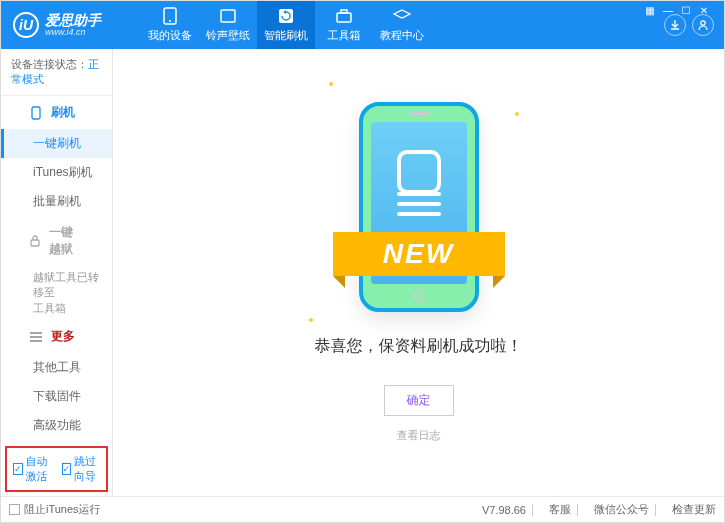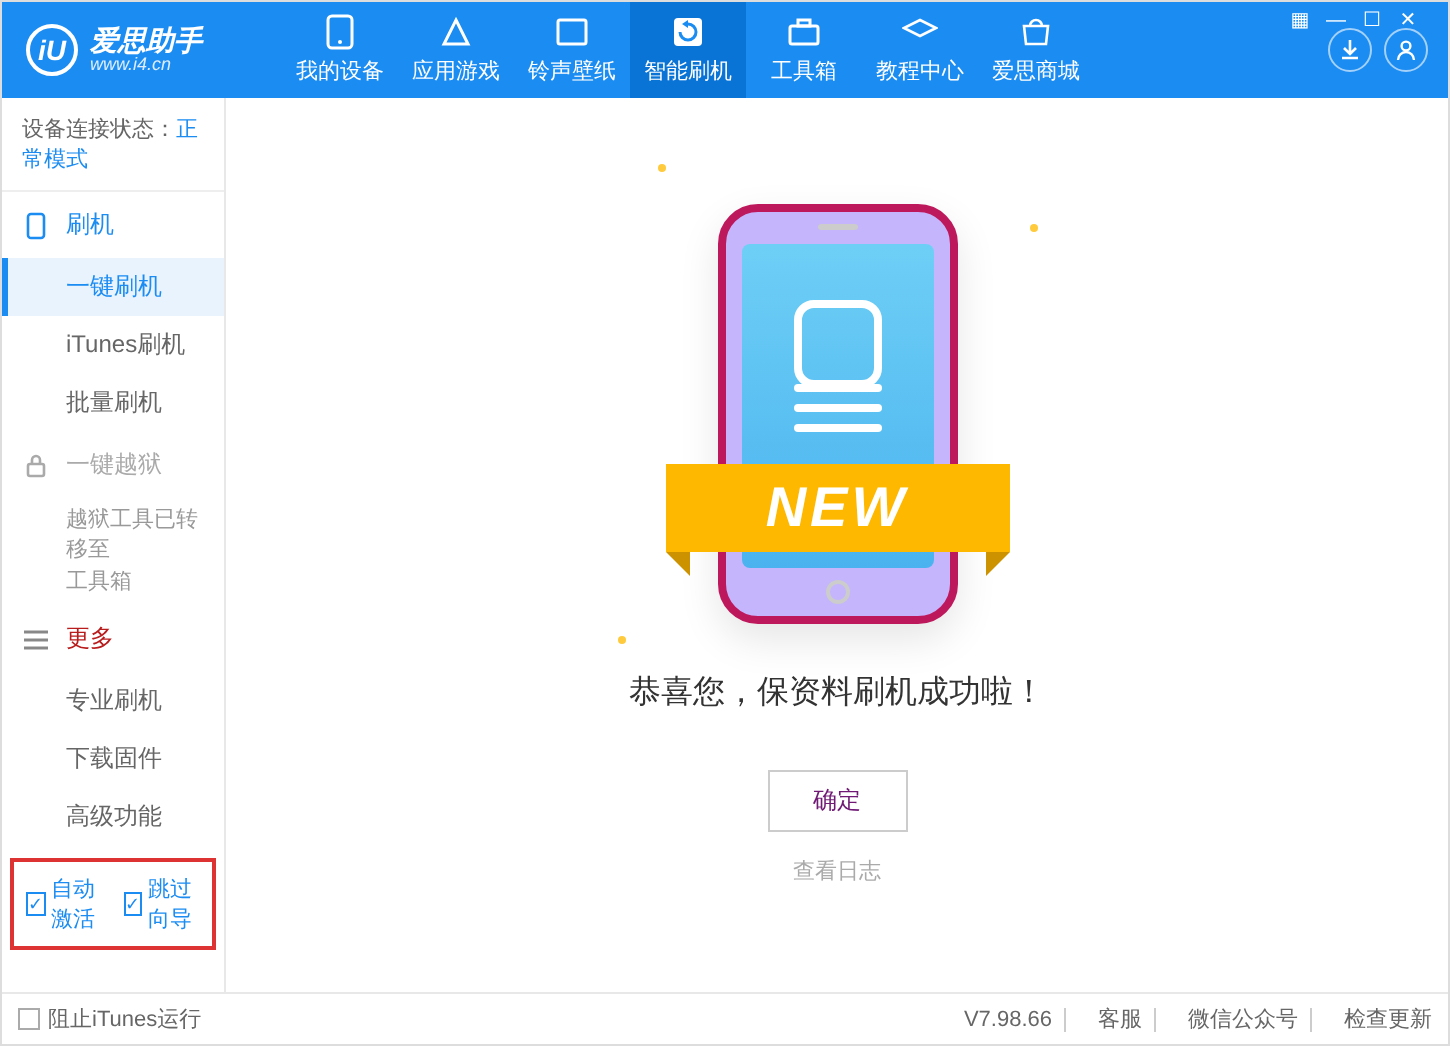--- a/index.html
+++ b/index.html
@@ -17,53 +17,53 @@
 .nav-icon { width: 18px; height: 18px; margin-bottom: 3px; display: flex; align-items: center; justify-content: center; }
 .title-icons { display: flex; align-items: center; gap: 6px; padding: 0 10px; }
 .title-icon-btn { width: 22px; height: 22px; border: 1px solid rgba(255,255,255,.6); border-radius: 50%; display: flex; align-items: center; justify-content: center; cursor: pointer; }
 .win-btns { display: flex; gap: 4px; padding-right: 8px; font-size: 10px; }
 .win-btn { width: 14px; height: 14px; display: flex; align-items: center; justify-content: center; cursor: pointer; }
 
 .body { flex: 1; display: flex; overflow: hidden; }
 .sidebar { width: 112px; border-right: 1px solid #e8e8e8; display: flex; flex-direction: column; font-size: 12px; color: #555; }
 .conn-status { padding: 8px 10px; font-size: 11px; color: #666; border-bottom: 1px solid #eee; }
 .conn-status .mode { color: #1b8cf2; }
-.section-head { display: flex; align-items: center; padding: 8px 10px; color: #1b8cf2; cursor: pointer; }
+.section-head { display: flex; align-items: center; padding: 8px 28px; color: #1b8cf2; cursor: pointer; font-weight: bold; }
 .section-head.gray { color: #aaa; }
 .section-icon { width: 14px; height: 14px; margin-right: 8px; display: flex; align-items: center; justify-content: center; }
 .side-list { }
 .side-item { padding: 6px 10px 6px 32px; cursor: pointer; color: #666; }
 .side-item.active { background: #e9f3fe; color: #1b8cf2; border-left: 3px solid #1b8cf2; padding-left: 29px; }
 .side-note { font-size: 11px; color: #999; padding: 4px 10px 4px 32px; line-height: 1.4; }
 .checks { border: 2px solid #d33; margin: 6px 4px; padding: 6px 6px; display: flex; gap: 10px; font-size: 11px; }
 .chk { display: flex; align-items: center; gap: 3px; color: #1b8cf2; }
 .chkbox { width: 12px; height: 12px; border: 1px solid #1b8cf2; display: flex; align-items: center; justify-content: center; font-size: 9px; color: #1b8cf2; }
 .device { padding: 6px 10px; }
 
 .main { flex: 1; position: relative; display: flex; flex-direction: column; align-items: center; justify-content: center; background: #fff; }
-.phone { width: 120px; height: 210px; background: #c4b5fd; border: 4px solid #be185d; border-radius: 20px; position: relative; box-shadow: 0 8px 20px rgba(0,0,0,.1); }
+.phone { width: 120px; height: 210px; background: #86efac; border: 4px solid #0ea5e9; border-radius: 20px; position: relative; box-shadow: 0 8px 20px rgba(0,0,0,.1); }
 .phone-screen { position: absolute; inset: 16px 8px 24px; background: linear-gradient(#6ecff6, #4ab3ef); border-radius: 4px; display: flex; align-items: center; justify-content: center; }
 .phone-screen::before { content: ""; width: 36px; height: 36px; border: 4px solid #fff; border-radius: 10px; position: absolute; top: 28px; }
 .phone-screen::after { content: ""; position: absolute; top: 70px; width: 44px; height: 4px; background: #fff; border-radius: 3px; box-shadow: 0 10px 0 #fff, 0 20px 0 #fff; }
 .phone-home { position: absolute; bottom: 6px; left: 50%; transform: translateX(-50%); width: 12px; height: 12px; border: 2px solid #ccc; border-radius: 50%; }
 .phone-speaker { position: absolute; top: 6px; left: 50%; transform: translateX(-50%); width: 20px; height: 3px; background: #ccc; border-radius: 2px; }
 .ribbon { position: absolute; bottom: 32px; left: -30px; right: -30px; }
 .ribbon-main { background: #ffb800; color: #fff; font-weight: 900; font-size: 28px; letter-spacing: 2px; text-align: center; padding: 6px 0; position: relative; font-style: italic; }
 .ribbon-main::before, .ribbon-main::after { content: ""; position: absolute; top: 100%; border: 6px solid transparent; }
 .ribbon-main::before { left: 0; border-top-color: #cc9200; border-right-color: #cc9200; }
 .ribbon-main::after { right: 0; border-top-color: #cc9200; border-left-color: #cc9200; }
 .ribbon-side-l, .ribbon-side-r { position: absolute; top: 8px; width: 20px; height: 30px; background: #e6a400; z-index: -1; }
 .ribbon-side-l { left: -14px; } .ribbon-side-r { right: -14px; }
 .illus-bg { position: absolute; width: 240px; height: 240px; background: radial-gradient(circle, #d5f0fd 0%, #e8f6fe 60%, #fff 70%); border-radius: 50%; z-index: -1; }
 .cloud { position: absolute; width: 30px; height: 12px; background: #fff; border-radius: 10px; }
 .cloud::before { content: ""; position: absolute; top: -6px; left: 8px; width: 12px; height: 12px; background: #fff; border-radius: 50%; }
 .dot { position: absolute; width: 4px; height: 4px; background: #ffcb3d; border-radius: 50%; }
 .illus-wrap { position: relative; }
 .success-msg { font-size: 16px; color: #333; margin-top: 24px; text-align: center; }
-.ok-btn { margin-top: 28px; border: 1px solid #ccc; background: #fff; padding: 6px 22px; font-size: 12px; cursor: pointer; color: #701a75; }
+.ok-btn { margin-top: 28px; border: 1px solid #ccc; background: #fff; padding: 6px 22px; font-size: 12px; cursor: pointer; color: #8b5cf6; }
 .log-link { margin-top: 12px; font-size: 11px; color: #aaa; cursor: pointer; }
 
 .footer { height: 26px; border-top: 1px solid #e8e8e8; display: flex; align-items: center; font-size: 11px; color: #666; padding: 0 8px; }
 .footer .f-chk { display: flex; align-items: center; gap: 4px; }
 .footer .f-box { width: 11px; height: 11px; border: 1px solid #aaa; }
 .footer .spacer { flex: 1; }
 .footer .f-link { margin-left: 10px; cursor: pointer; }
 .vline { width: 1px; height: 12px; background: #ccc; margin: 0 6px; }
 </style>
 </head>
@@ -84,28 +84,20 @@
         <span class="nav-icon">
             <svg width="14" height="18" viewBox="0 0 14 18">
               <rect x="1" y="1" width="12" height="16" rx="2" fill="none" stroke="#fff" stroke-width="1.5"></rect>
               <circle cx="7" cy="14" r="1" fill="#fff"></circle>
             </svg>
           </span>
         <span>我的设备</span>
       </div>
       <div class="nav-item">
         <span class="nav-icon">
-            <svg width="16" height="16" viewBox="0 0 16 16">
-              <path d="M8 2 L14 14 L2 14 Z" fill="none" stroke="#fff" stroke-width="1.5"></path>
-            </svg>
-          </span>
-        <span>应用游戏</span>
-      </div>
-      <div class="nav-item">
-        <span class="nav-icon">
             <svg width="16" height="14" viewBox="0 0 16 14">
               <rect x="1" y="1" width="14" height="12" rx="1" fill="none" stroke="#fff" stroke-width="1.5"></rect>
             </svg>
           </span>
         <span>铃声壁纸</span>
       </div>
       <div class="nav-item active">
         <span class="nav-icon">
             <svg width="16" height="16" viewBox="0 0 16 16">
               <rect x="1" y="1" width="14" height="14" rx="2" fill="#fff"></rect>
@@ -124,29 +116,20 @@
           </span>
         <span>工具箱</span>
       </div>
       <div class="nav-item">
         <span class="nav-icon">
             <svg width="18" height="14" viewBox="0 0 18 14">
               <path d="M9 1 L17 5 L9 9 L1 5 Z" fill="none" stroke="#fff" stroke-width="1.3"></path>
             </svg>
           </span>
         <span>教程中心</span>
-      </div>
-      <div class="nav-item">
-        <span class="nav-icon">
-            <svg width="16" height="14" viewBox="0 0 16 14">
-              <path d="M2 4 L14 4 L13 13 L3 13 Z" fill="none" stroke="#fff" stroke-width="1.3"></path>
-              <path d="M5 4 A3 3 0 0 1 11 4" fill="none" stroke="#fff" stroke-width="1.3"></path>
-            </svg>
-          </span>
-        <span>爱思商城</span>
       </div>
     </div>
     <div class="title-icons">
       <div class="title-icon-btn">
           <svg width="12" height="12" viewBox="0 0 12 12">
             <path d="M6 1 L6 8 M3 5 L6 8 L9 5 M2 10 L10 10" stroke="#fff" stroke-width="1.3" fill="none"></path>
           </svg>
         </div>
       <div class="title-icon-btn">
           <svg width="12" height="12" viewBox="0 0 12 12">
@@ -199,21 +182,21 @@
         <span class="section-icon">
             <svg width="12" height="10" viewBox="0 0 12 10">
               <line x1="0" y1="1" x2="12" y2="1" stroke="#888" stroke-width="1.5"></line>
               <line x1="0" y1="5" x2="12" y2="5" stroke="#888" stroke-width="1.5"></line>
               <line x1="0" y1="9" x2="12" y2="9" stroke="#888" stroke-width="1.5"></line>
             </svg>
           </span>
         <span>更多</span>
       </div>
       <div class="side-list">
-        <div class="side-item">专业刷机</div>
+        <div class="side-item">其他工具</div>
         <div class="side-item">下载固件</div>
         <div class="side-item">高级功能</div>
       </div>
 
       <div class="checks">
         <label class="chk">
             <span class="chkbox">✓</span>
             <span>自动激活</span>
           </label>
         <label class="chk">

